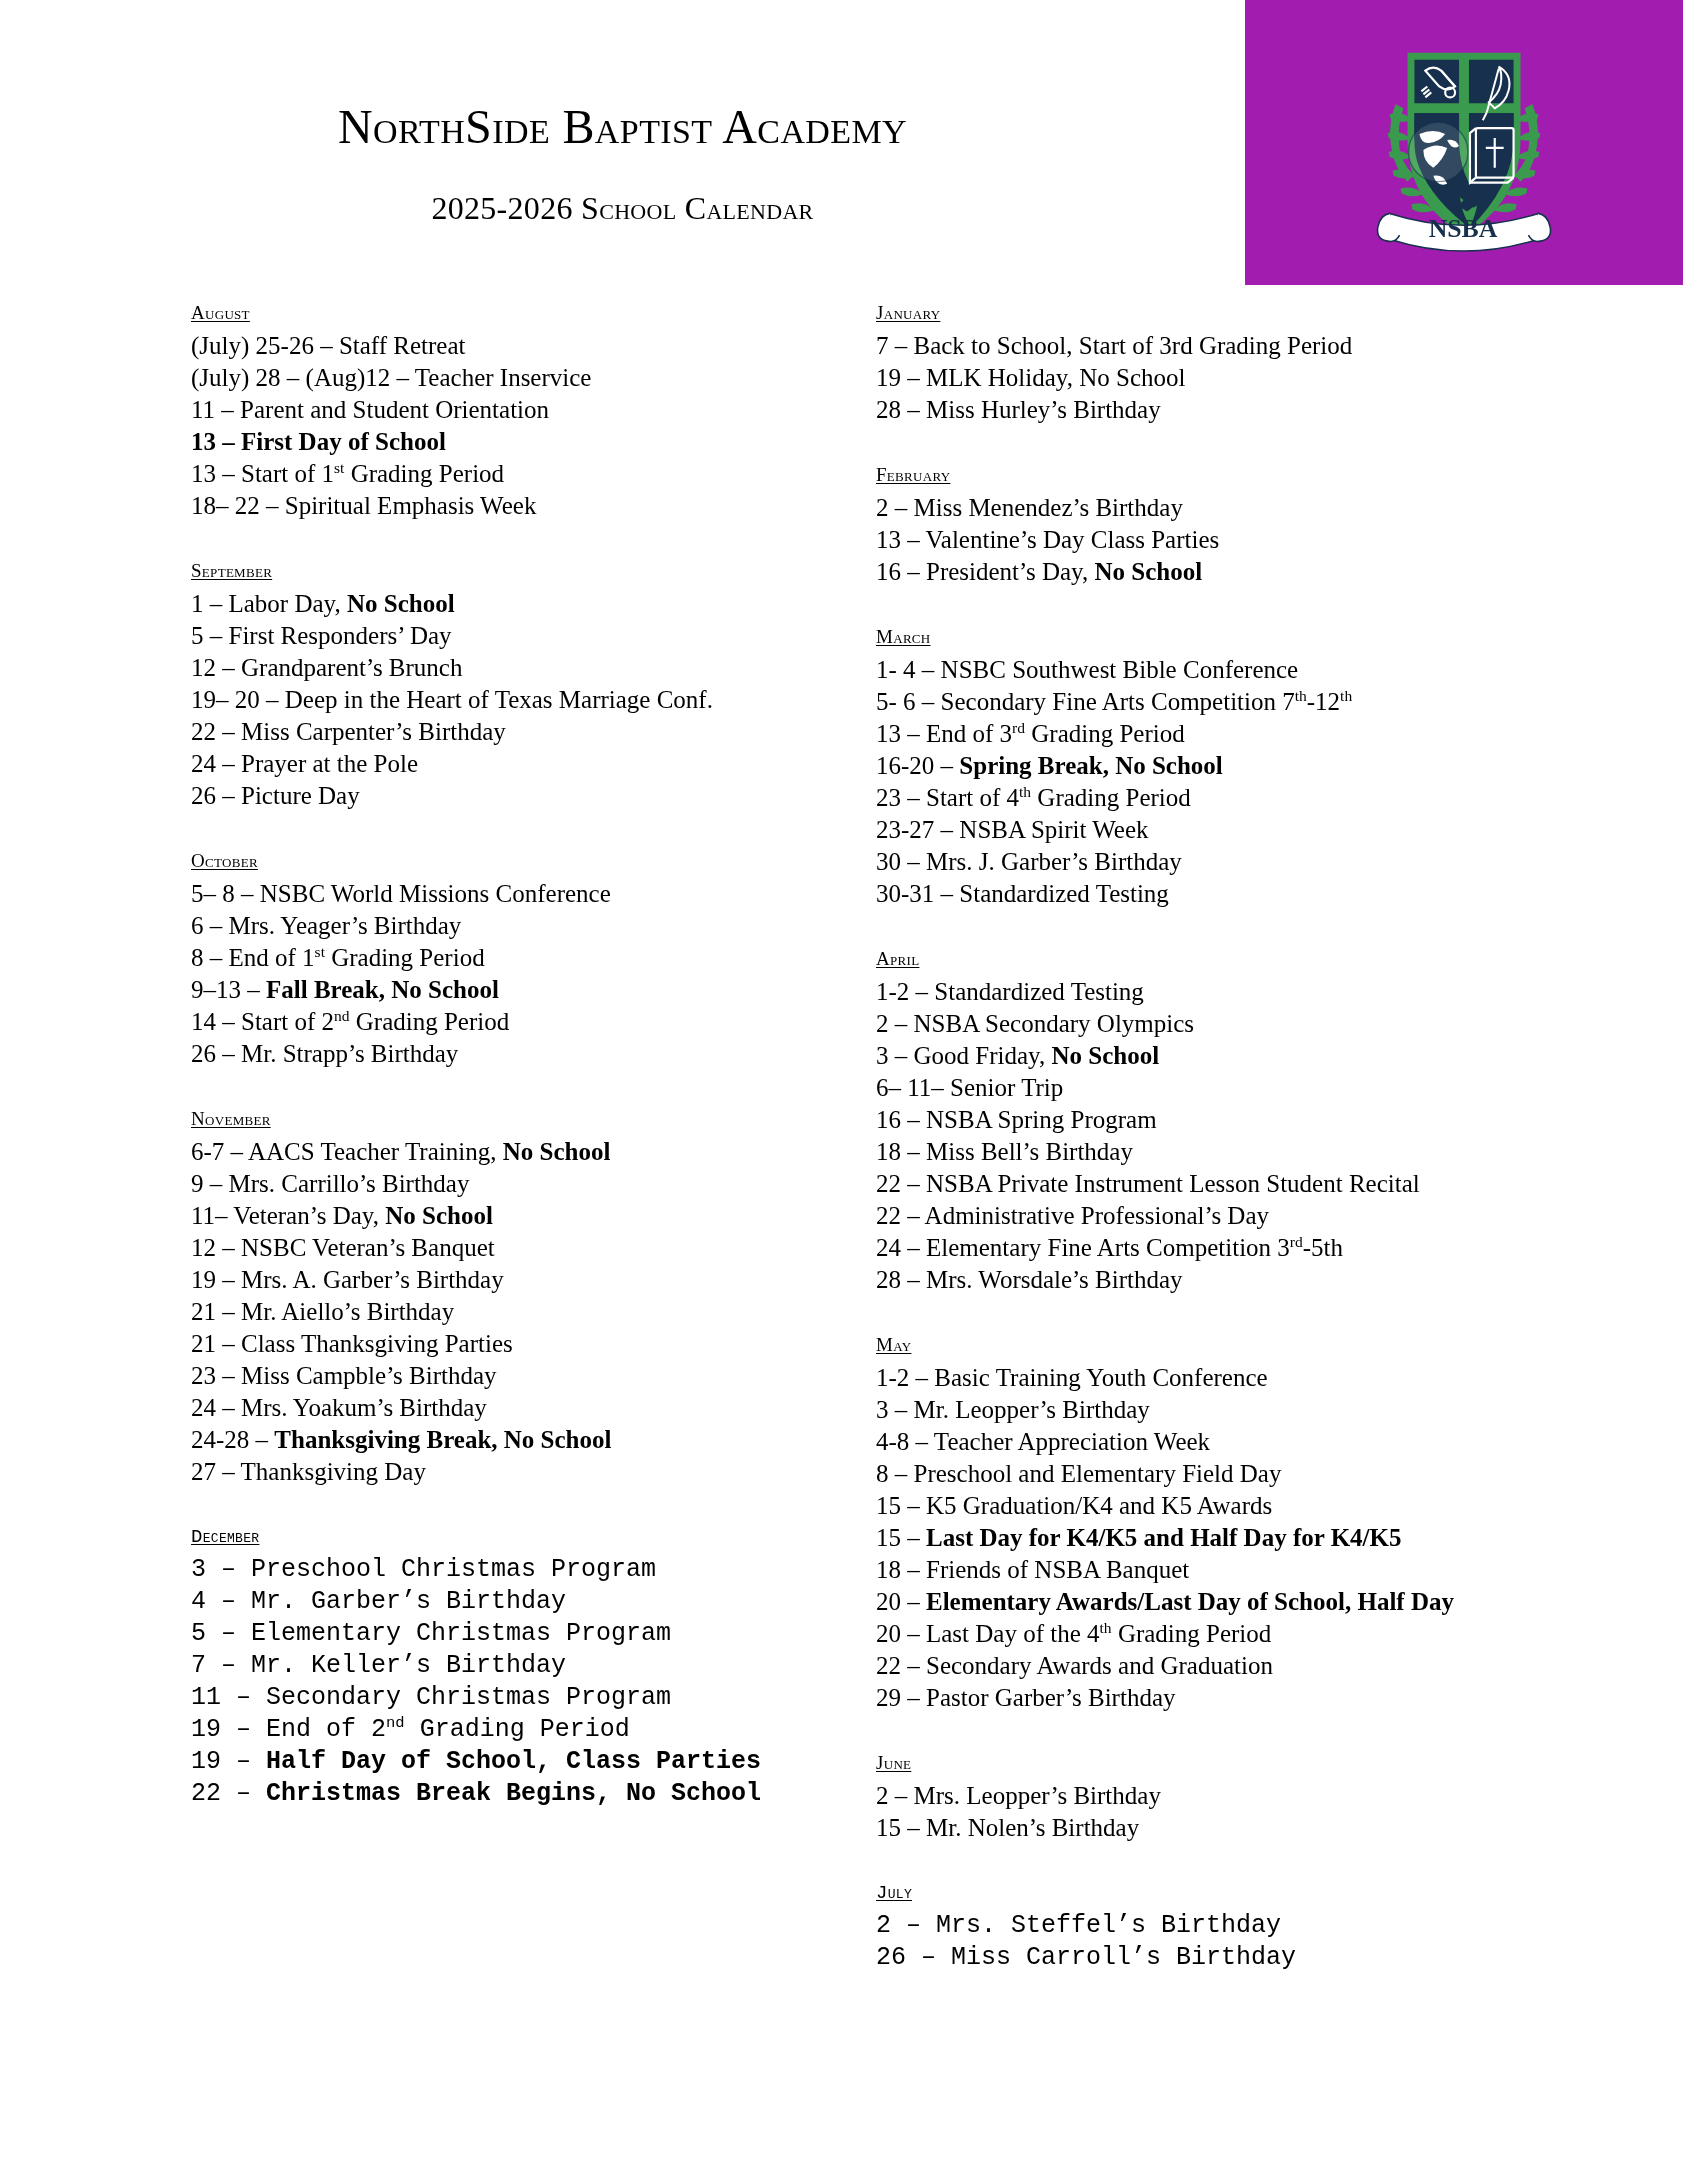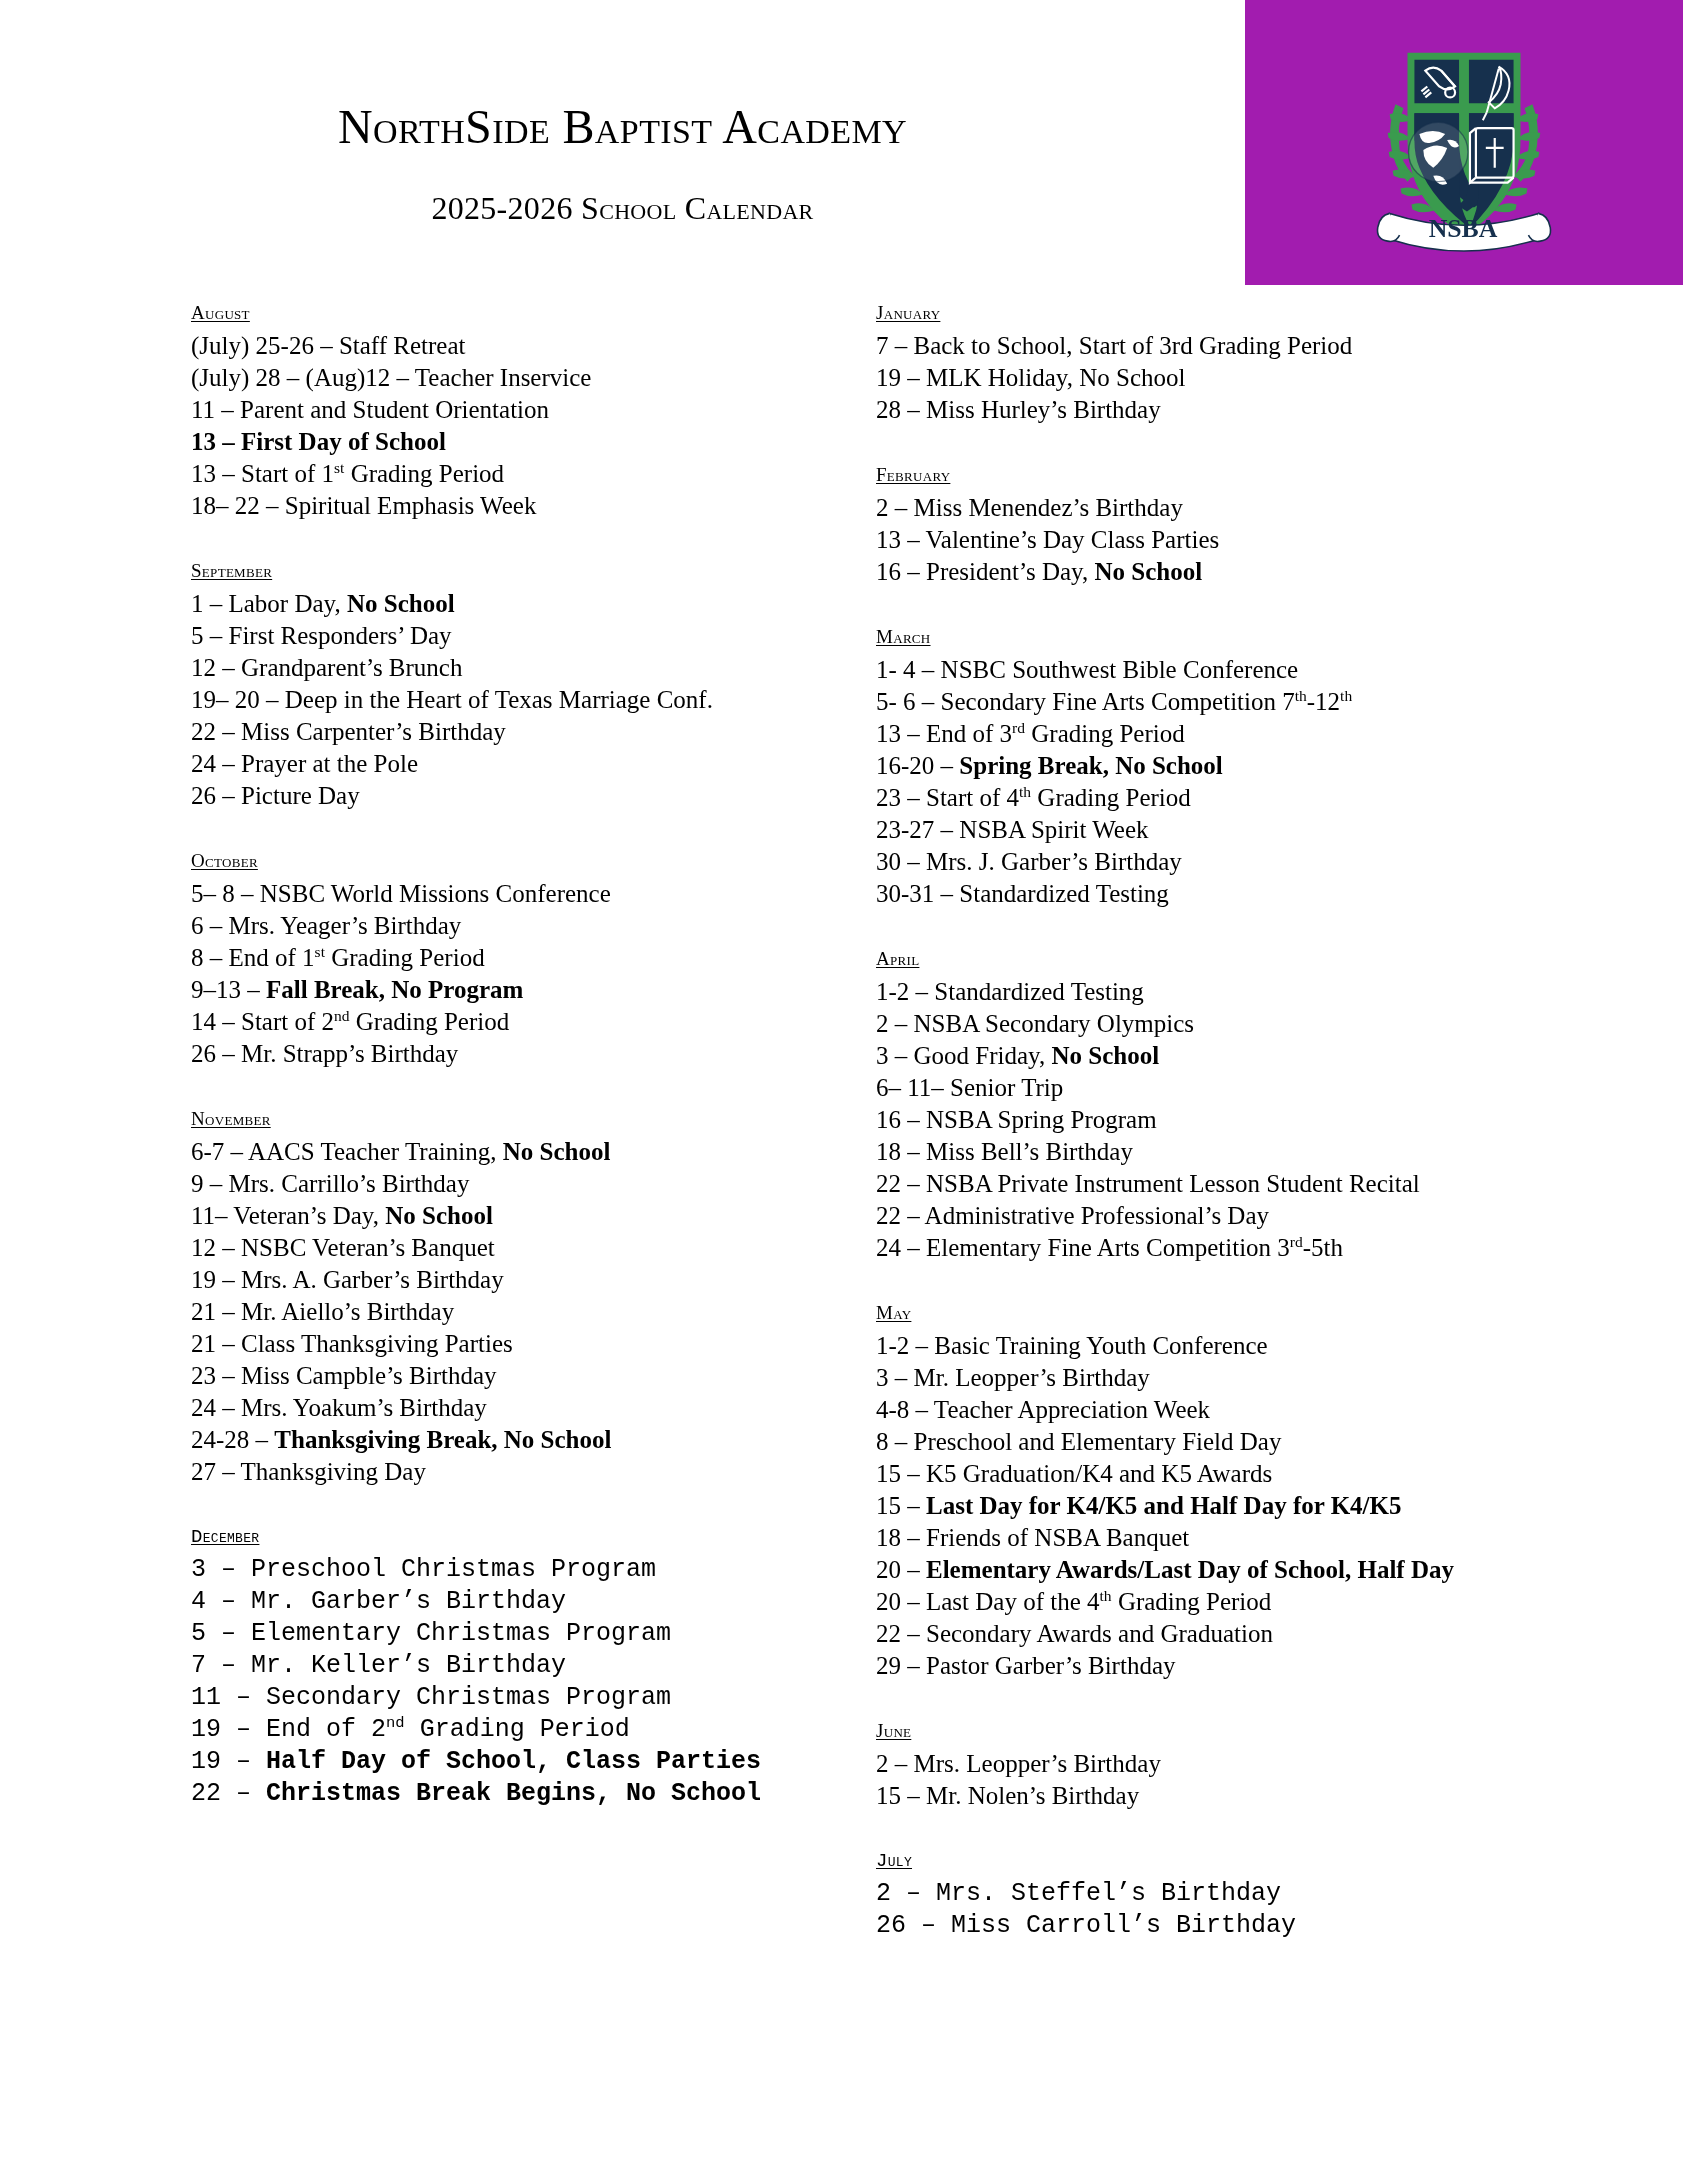--- a/index.html
+++ b/index.html
@@ -173,21 +173,21 @@
         <div class="event">19– 20 – Deep in the Heart of Texas Marriage Conf.</div>
         <div class="event">22 – Miss Carpenter’s Birthday</div>
         <div class="event">24 – Prayer at the Pole</div>
         <div class="event">26 – Picture Day</div>
       </div>
       <div class="month-block">
         <div class="month-name">October</div>
         <div class="event">5– 8 – NSBC World Missions Conference</div>
         <div class="event">6 – Mrs. Yeager’s Birthday</div>
         <div class="event">8 – End of 1<sup>st</sup> Grading Period</div>
-        <div class="event">9–13 – <b class="b">Fall Break, No Program</b></div>
+        <div class="event">9–13 – <b class="b">Fall Break, No School</b></div>
         <div class="event">14 – Start of 2<sup>nd</sup> Grading Period</div>
         <div class="event">26 – Mr. Strapp’s Birthday</div>
       </div>
       <div class="month-block">
         <div class="month-name">November</div>
         <div class="event">6-7 – AACS Teacher Training, <b class="b">No School</b></div>
         <div class="event">9 – Mrs. Carrillo’s Birthday</div>
         <div class="event">11– Veteran’s Day, <b class="b">No School</b></div>
         <div class="event">12 – NSBC Veteran’s Banquet</div>
         <div class="event">19 – Mrs. A. Garber’s Birthday</div>
@@ -238,20 +238,21 @@
         <div class="month-name">April</div>
         <div class="event">1-2 – Standardized Testing</div>
         <div class="event">2 – NSBA Secondary Olympics</div>
         <div class="event">3 – Good Friday, <b class="b">No School</b></div>
         <div class="event">6– 11– Senior Trip</div>
         <div class="event">16 – NSBA Spring Program</div>
         <div class="event">18 – Miss Bell’s Birthday</div>
         <div class="event">22 – NSBA Private Instrument Lesson Student Recital</div>
         <div class="event">22 – Administrative Professional’s Day</div>
         <div class="event">24 – Elementary Fine Arts Competition 3<sup>rd</sup>-5th</div>
+        <div class="event">28 – Mrs. Worsdale’s Birthday</div>
       </div>
       <div class="month-block">
         <div class="month-name">May</div>
         <div class="event">1-2 – Basic Training Youth Conference</div>
         <div class="event">3 – Mr. Leopper’s Birthday</div>
         <div class="event">4-8 – Teacher Appreciation Week</div>
         <div class="event">8 – Preschool and Elementary Field Day</div>
         <div class="event">15 – K5 Graduation/K4 and K5 Awards</div>
         <div class="event">15 – <b class="b">Last Day for K4/K5 and Half Day for K4/K5</b></div>
         <div class="event">18 – Friends of NSBA Banquet</div>

